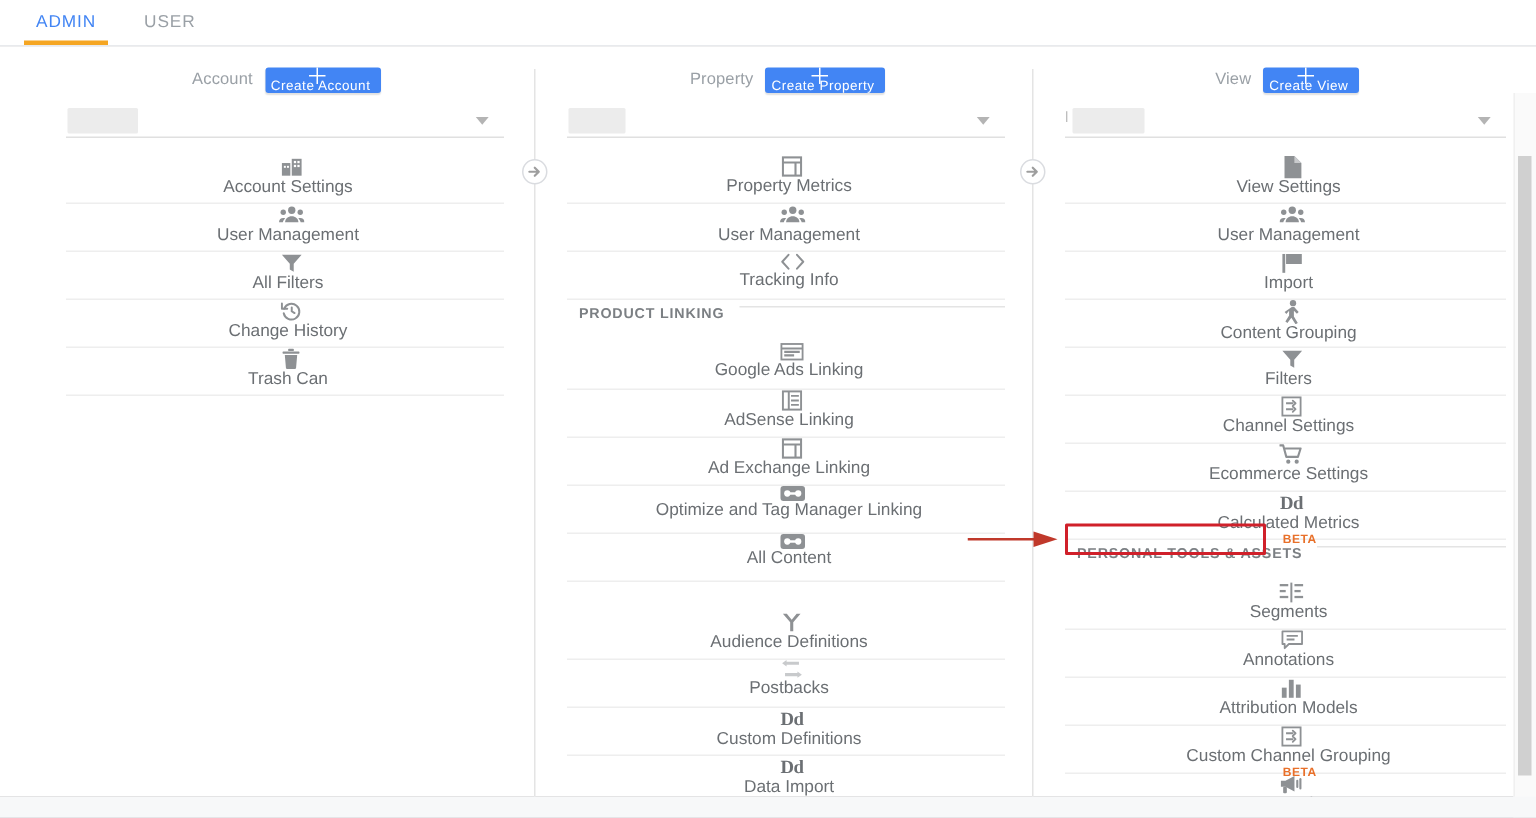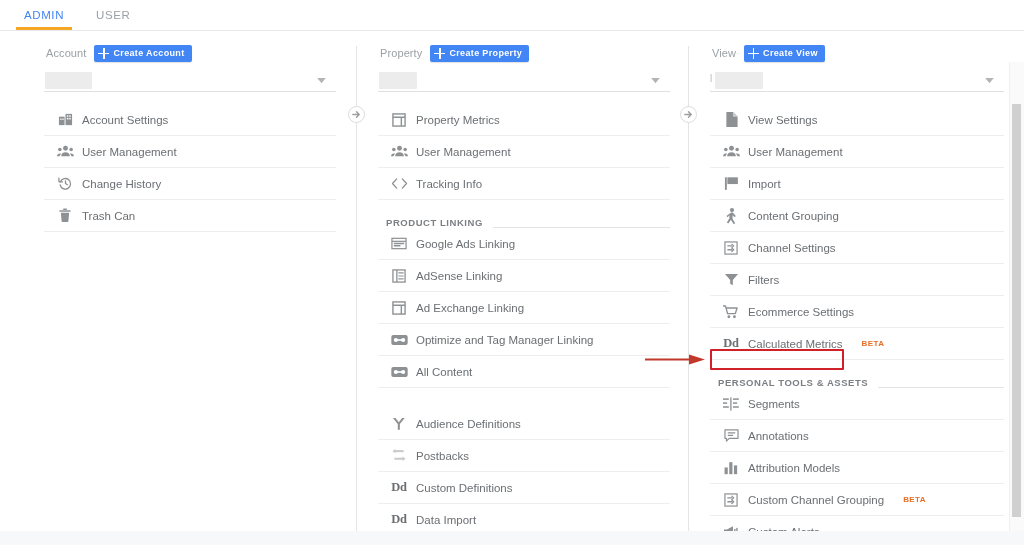--- a/index.html
+++ b/index.html
@@ -63,39 +63,41 @@
   }
   .col-account  { left: 44px;  width: 292px; }
   .col-property { left: 378px; width: 292px; }
   .col-view     { left: 710px; width: 294px; }
 
   .col-head {
     display: flex; align-items: center;
     height: 22px;
     margin-top: 11px;
     padding-left: 2px;
+    justify-content: center;
   }
   .col-label {
     font-size: 11px;
     color: #9aa0a6;
     margin-right: 8px;
     letter-spacing: .1px;
   }
   .create-btn {
     display: inline-flex; align-items: center;
     height: 17px;
     background: #4285f4;
     border-radius: 2px;
     color: #ffffff;
     font-size: 9px;
-    font-weight: bold;
+    font-weight: normal;
     letter-spacing: .35px;
     padding: 0 7px 0 4px;
     cursor: pointer;
     box-shadow: 0 1px 1px rgba(0,0,0,.12);
+    flex-direction: column;
   }
   .plus {
     display: inline-block;
     width: 11px; height: 11px;
     position: relative;
     margin-right: 4px;
   }
   .plus::before, .plus::after {
     content: "";
     position: absolute; background: #ffffff;
@@ -133,20 +135,21 @@
   
   .menu { margin-top: 12px; }
   .menu-item {
     position: relative;
     display: flex; align-items: center;
     height: 32px;
     border-bottom: 1px solid #eeeeee;
     cursor: pointer;
     color: #6b6f73;
     font-size: 11.5px;
+    flex-direction: column;
   }
   .mi-icon {
     width: 26px;
     min-width: 26px;
     margin-left: 8px;
     display: flex; align-items: flex-start; justify-content: center;
     color: #8e9194;
   }
   .mi-icon svg { display: block; }
   .mi-label { padding-left: 4px; white-space: nowrap; }
@@ -161,21 +164,21 @@
   .dd-glyph {
     font-family: "Liberation Serif", serif;
     font-weight: bold;
     font-size: 12.5px;
     color: #6b6f73;
     letter-spacing: -.3px;
   }
 
   
   .section-head {
-    display: flex; align-items: flex-end;
+    display: flex; align-items: flex-start;
     height: 24px;
     margin-top: 4px;
   }
   .section-head .sh-text {
     font-size: 9.5px;
     font-weight: bold;
     letter-spacing: .55px;
     color: #7b7f83;
     padding-left: 8px;
   }
@@ -320,20 +323,28 @@
                 <circle cx="3" cy="5.4" r="1.9"></circle>
                 <circle cx="15" cy="5.4" r="1.9"></circle>
               <path d="M4.3 12.5c0-2.6 2.1-4.3 4.7-4.3s4.7 1.7 4.7 4.3z"></path>
               <path d="M0 12.5c0-1.9 1.3-3 3-3 .5 0 1 .1 1.4.3-.9.7-1.5 1.6-1.7 2.7z"></path>
               <path d="M18 12.5c0-1.9-1.3-3-3-3-.5 0-1 .1-1.4.3.9.7 1.5 1.6 1.7 2.7z"></path>
             </svg>
           </span>
           <span class="mi-label">User Management</span>
         </div>
 
+        <div class="menu-item">
+          <span class="mi-icon">
+            <svg width="15" height="15" viewBox="0 0 16 16" fill="#8e9194">
+              <path d="M1 2h14l-5.6 6.4V14L6.6 12.4V8.4z"></path>
+            </svg>
+          </span>
+          <span class="mi-label">All Filters</span>
+        </div>
 
         <div class="menu-item">
           <span class="mi-icon">
             <svg width="15" height="15" viewBox="0 0 16 16" fill="none" stroke="#8e9194" stroke-width="1.4">
               <path d="M2.6 6.2A5.6 5.6 0 1 1 2.3 9.4" stroke-linecap="round"></path>
               <path d="M1 2.4v3.8h3.8" stroke-linecap="round" stroke-linejoin="round"></path>
               <path d="M8 5.3V8l2 1.3" stroke-linecap="round"></path>
             </svg>
           </span>
           <span class="mi-label">Change History</span>
@@ -567,36 +578,36 @@
             <svg width="13" height="16" viewBox="0 0 13 16" fill="#8e9194">
               <circle cx="7" cy="2.1" r="2.1"></circle>
               <path d="M6.2 4.6h1.6l3 3.4-1.2 1.2-2-2V11l2.6 4.3-1.5.9-2.8-4.4-2.6 3.6-1.4-1 2.5-4.1V7.2L2.6 9.3 1.4 8z"></path>
             </svg>
           </span>
           <span class="mi-label">Content Grouping</span>
         </div>
 
         <div class="menu-item">
           <span class="mi-icon">
+            <svg width="15" height="15" viewBox="0 0 16 16" fill="#8e9194">
+              <path d="M1 2h14l-5.6 6.4V14L6.6 12.4V8.4z"></path>
+            </svg>
+          </span>
+          <span class="mi-label">Filters</span>
+        </div>
+
+        <div class="menu-item">
+          <span class="mi-icon">
             <svg width="14" height="14" viewBox="0 0 15 15" fill="none" stroke="#8e9194" stroke-width="1.3">
               <rect x="1" y="1" width="13" height="13"></rect>
               <path d="M3.6 5.2h5.2M3.6 9.4h5.2" stroke-width="1.4"></path>
               <path d="M8.4 3.3l2 1.9-2 1.9M8.4 7.5l2 1.9-2 1.9" stroke-linecap="round" stroke-linejoin="round"></path>
             </svg>
           </span>
           <span class="mi-label">Channel Settings</span>
-        </div>
-
-        <div class="menu-item">
-          <span class="mi-icon">
-            <svg width="15" height="15" viewBox="0 0 16 16" fill="#8e9194">
-              <path d="M1 2h14l-5.6 6.4V14L6.6 12.4V8.4z"></path>
-            </svg>
-          </span>
-          <span class="mi-label">Filters</span>
         </div>
 
         <div class="menu-item">
           <span class="mi-icon">
             <svg width="16" height="14" viewBox="0 0 17 15" fill="#8e9194">
               <path d="M0 1h2.6l2.2 8.2h8.3l1.9-6H4.2" stroke="#8e9194" stroke-width="1.5" fill="none" stroke-linecap="round" stroke-linejoin="round"></path>
               <circle cx="6.2" cy="12.6" r="1.5"></circle>
                 <circle cx="12.2" cy="12.6" r="1.5"></circle>
             </svg>
           </span>

